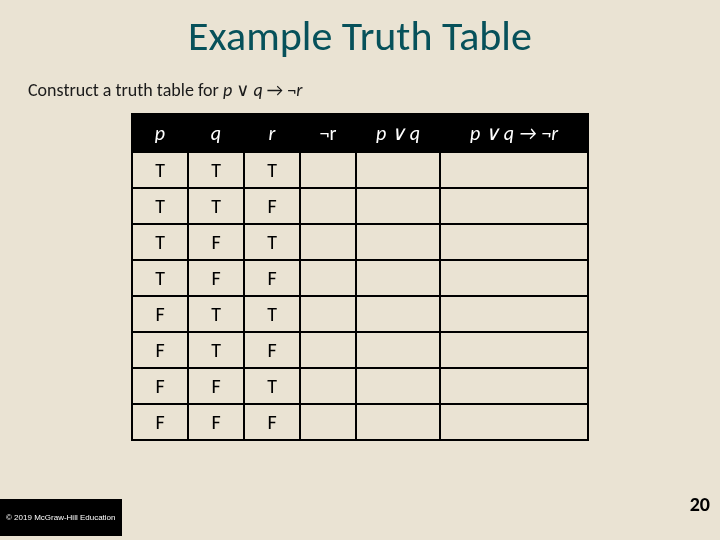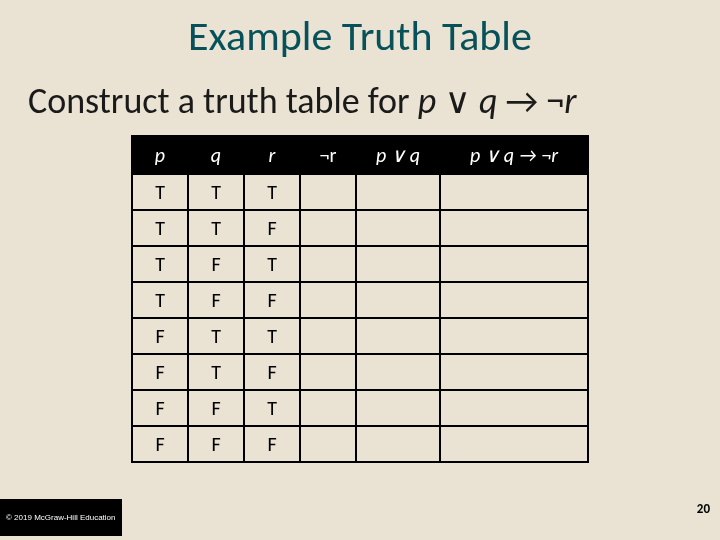--- a/index.html
+++ b/index.html
@@ -11,21 +11,21 @@
   }
   .title {
     text-align: center;
     font-size: 42px;
     color: #07515a;
     font-weight: 400;
     padding-top: 10px;
     padding-bottom: 18px;
   }
   .prompt {
-    font-size: 36px;
+    font-size: 18px;
     color: #1a1a1a;
     padding-left: 28px;
     padding-bottom: 12px;
   }
   .prompt .it { font-style: italic; }
   .tblwrap {
     display: flex;
     justify-content: center;
   }
   table.truth {
@@ -48,21 +48,21 @@
   }
   table.truth td { background: #eae3d3; color: #000; }
   .c-p, .c-q, .c-r, .c-notr { width: 56px; }
   .c-pvq { width: 84px; }
   .c-impl { width: 148px; }
   table.truth th .sym { font-style: normal; }
   .pagenum {
     position: absolute;
     right: 10px;
     bottom: 24px;
-    font-size: 13px;
+    font-size: 20px;
     font-weight: 700;
     color: #000;
     text-align: right;
   }
   .copyright {
     position: absolute;
     left: 0;
     bottom: 4px;
     background: #000;
     color: #fff;

